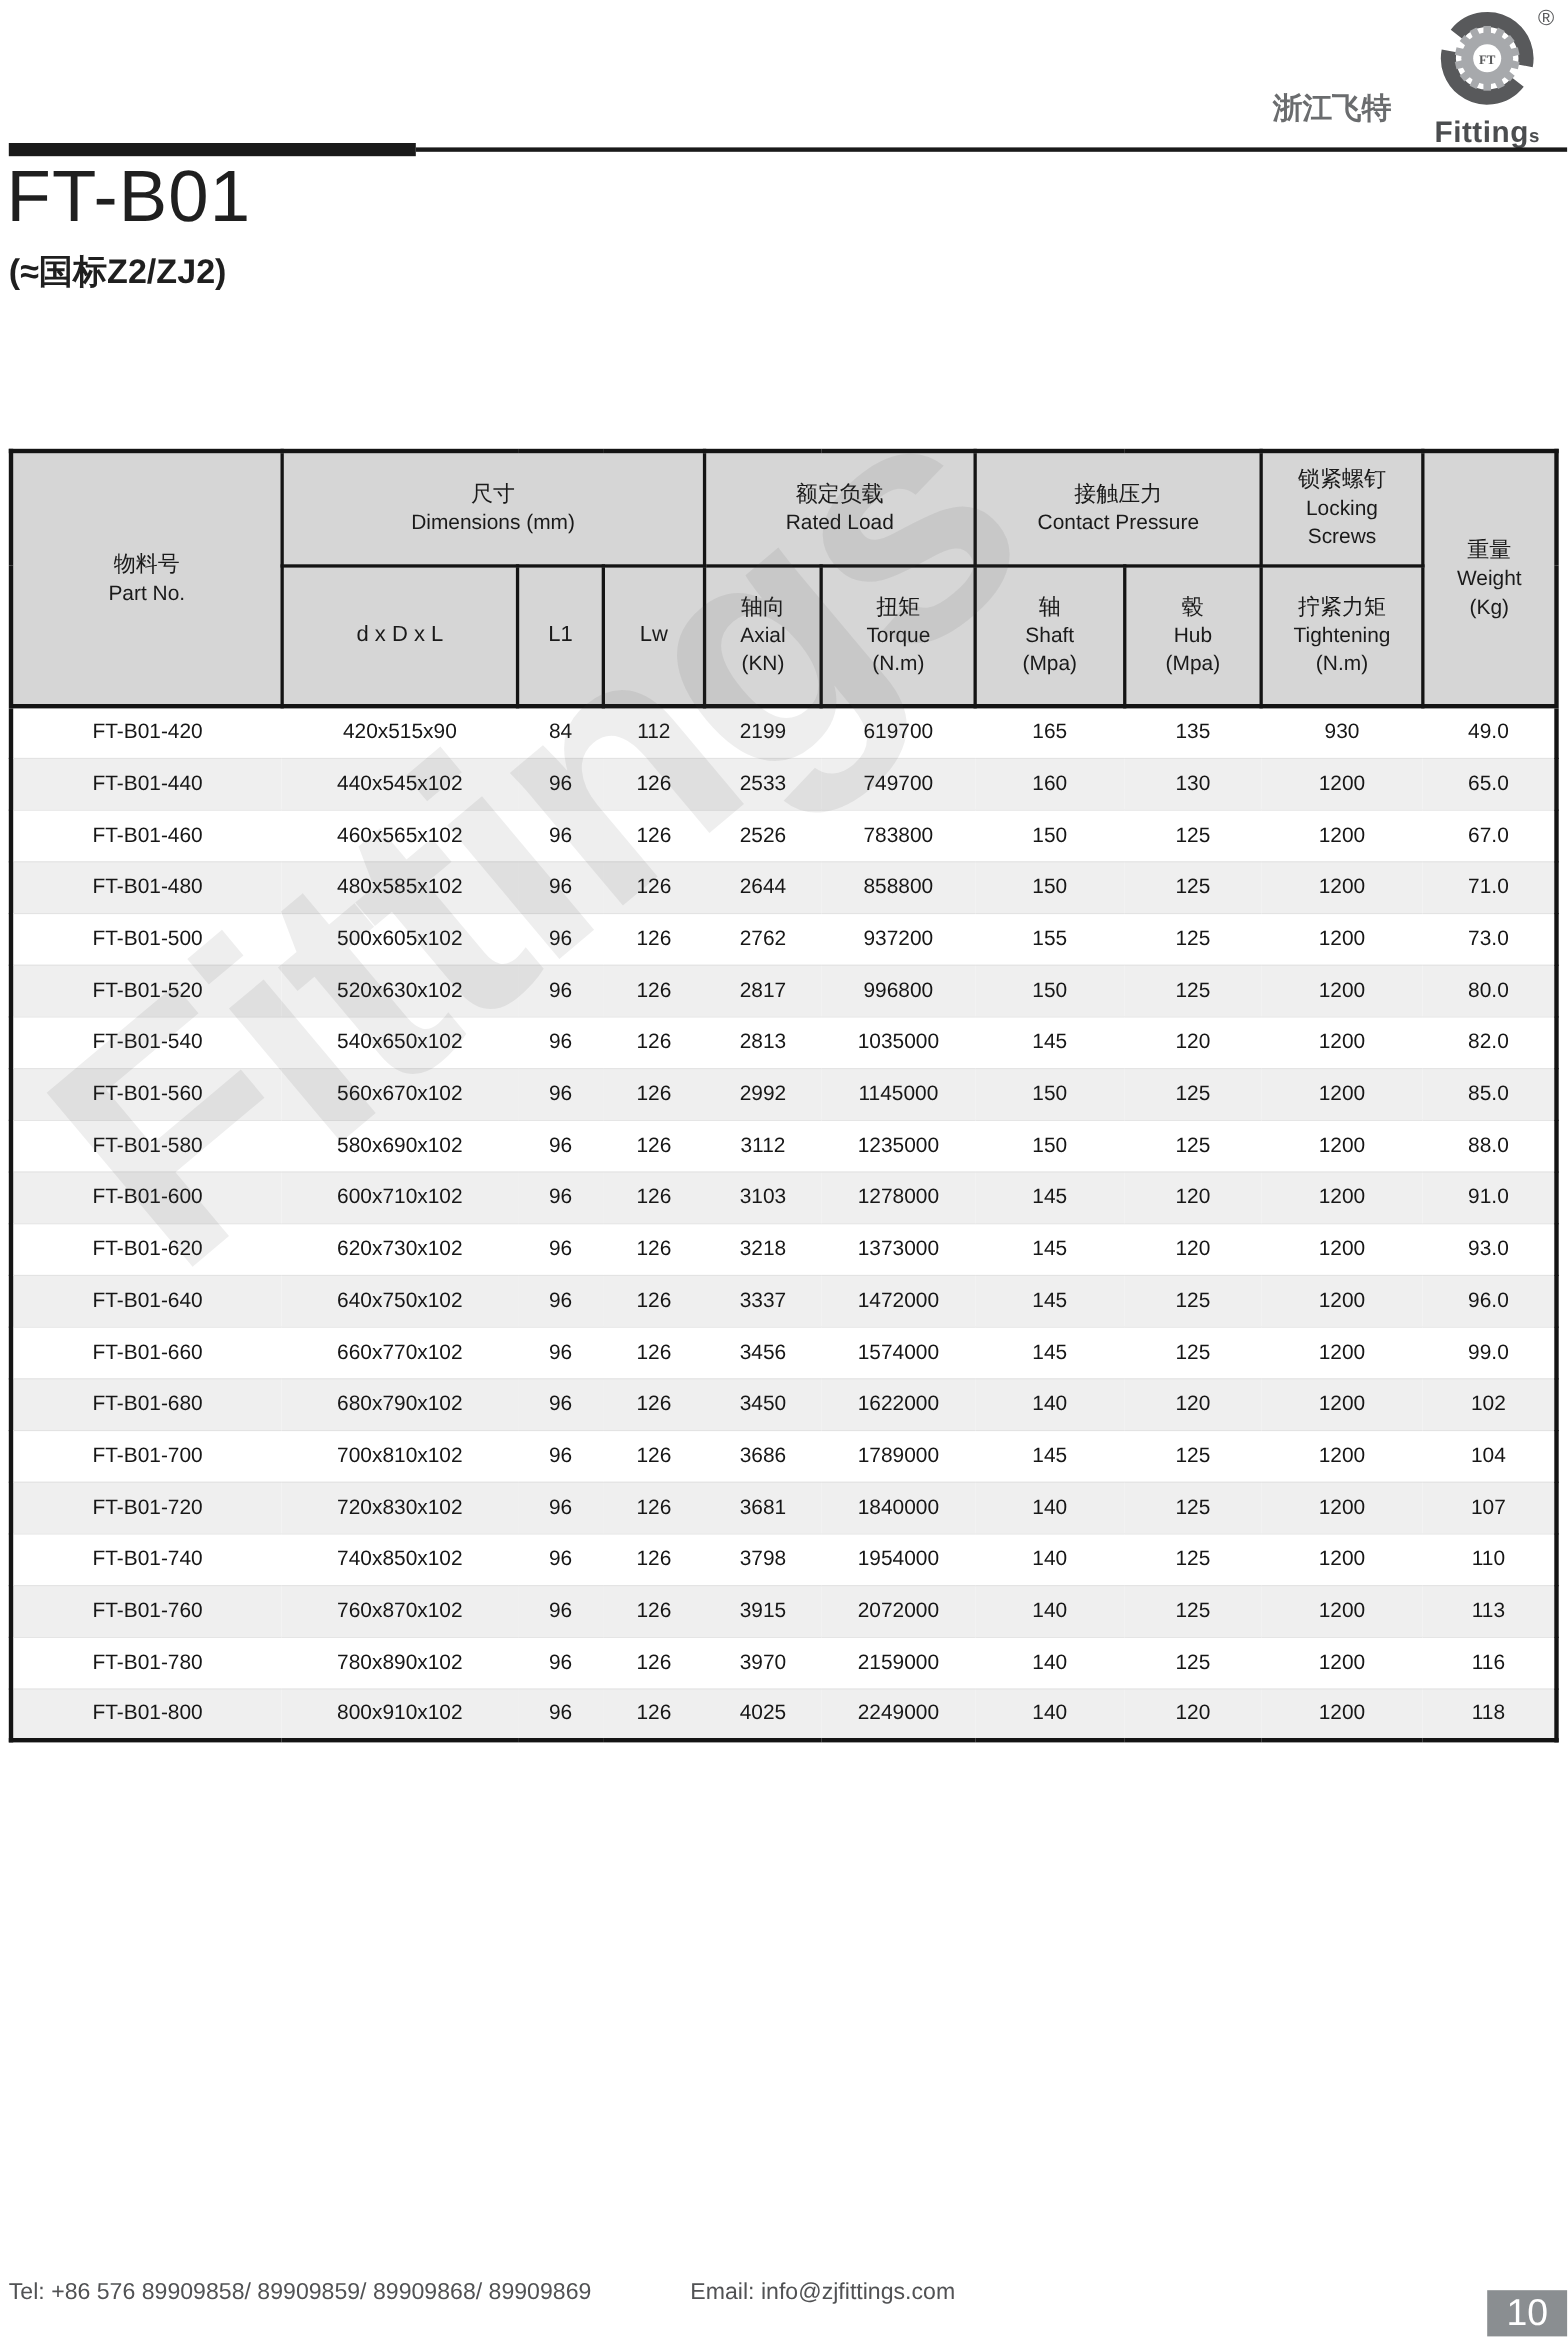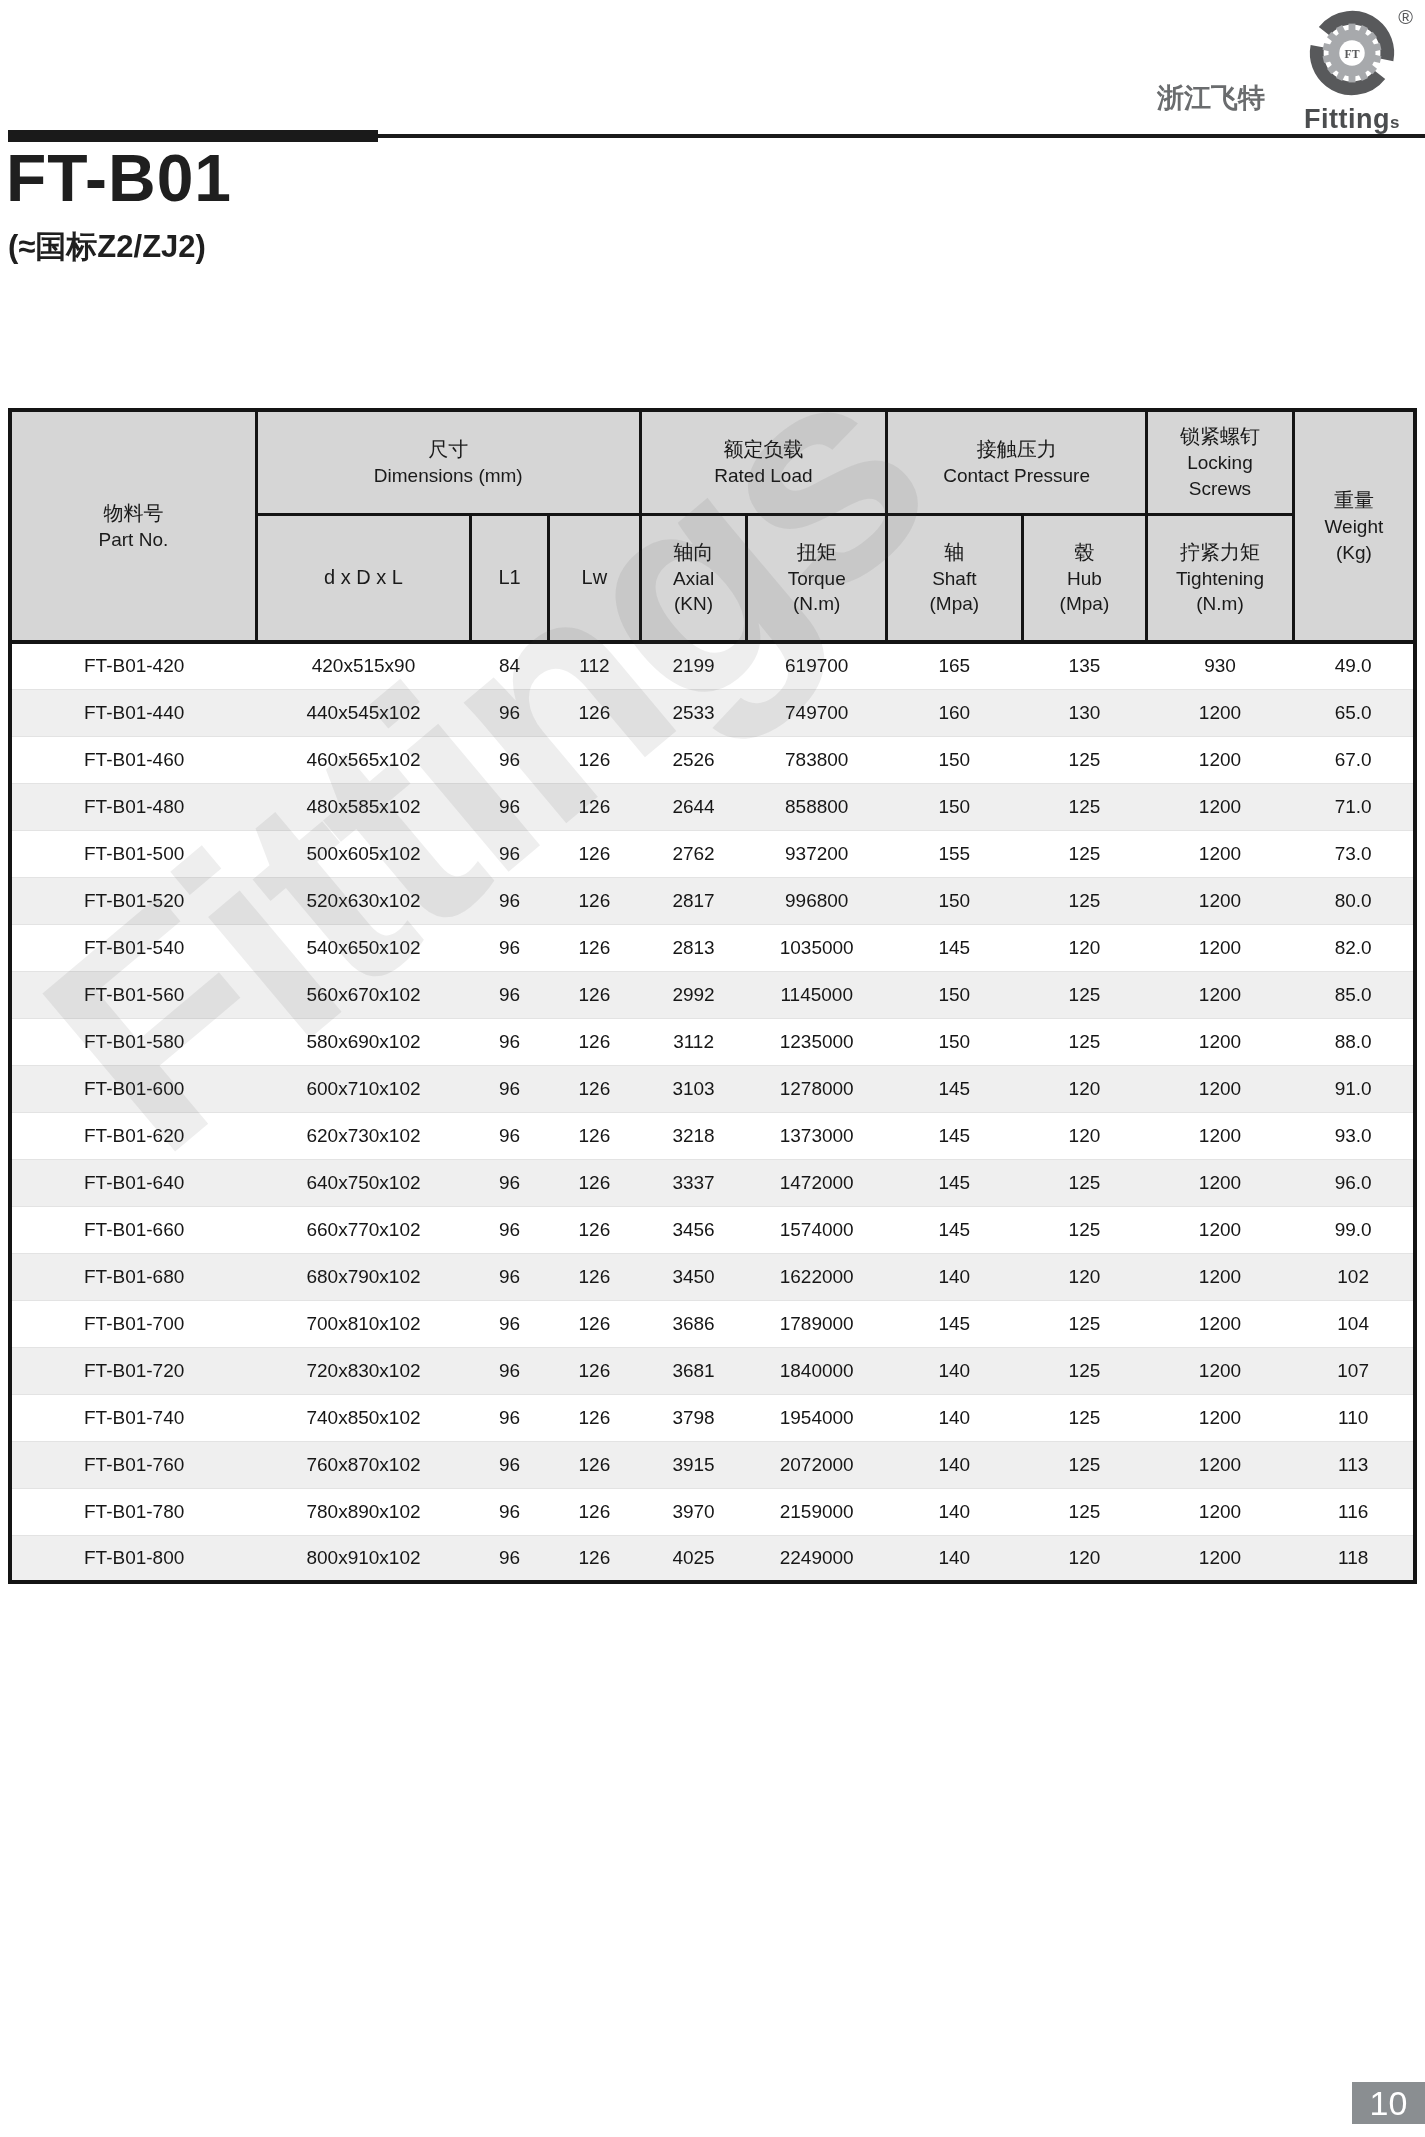--- a/index.html
+++ b/index.html
@@ -67,21 +67,21 @@
     left: 378px; top: 134px;
     width: 1047px; height: 4px;
     background: #1a1a1a;
   }
 
   
   .product-title {
     position: absolute;
     left: 6px; top: 140px;
     font-size: 66px;
-    font-weight: 700;
+    font-weight: 400;
     letter-spacing: 1px;
     color: #1f1f1f;
   }
   .product-subtitle {
     position: absolute;
     left: 8px; top: 226px;
     font-size: 31px;
     color: #1f1f1f;
     font-weight: bold;
   }
@@ -511,17 +511,20 @@
           <td>140</td>
           <td>120</td>
           <td>1200</td>
           <td>118</td>
         </tr>
       </tbody>
   </table>
 
   <div class="watermark">Fittings</div>
 
+  <div class="footer-contact">
+    <span>Tel: +86 576 89909858/ 89909859/ 89909868/ 89909869</span><a class="email" href="#">Email: info@zjfittings.com</a>
+  </div>
   <div class="page-number-box">
     <span>10</span>
   </div>
 
 </div>
 
 </body></html>

